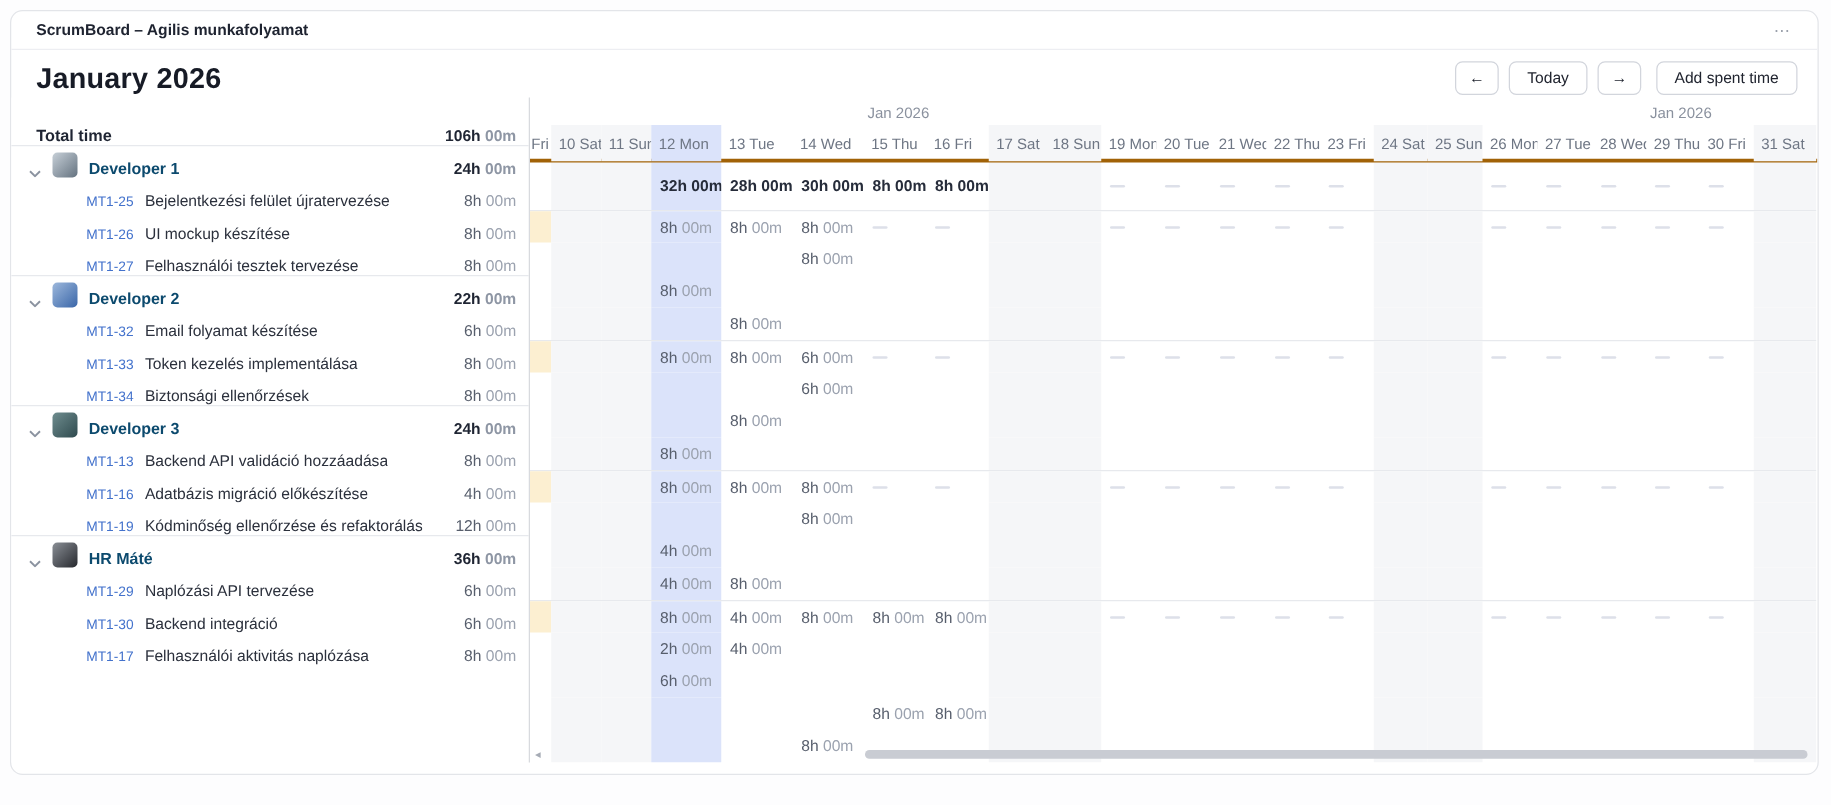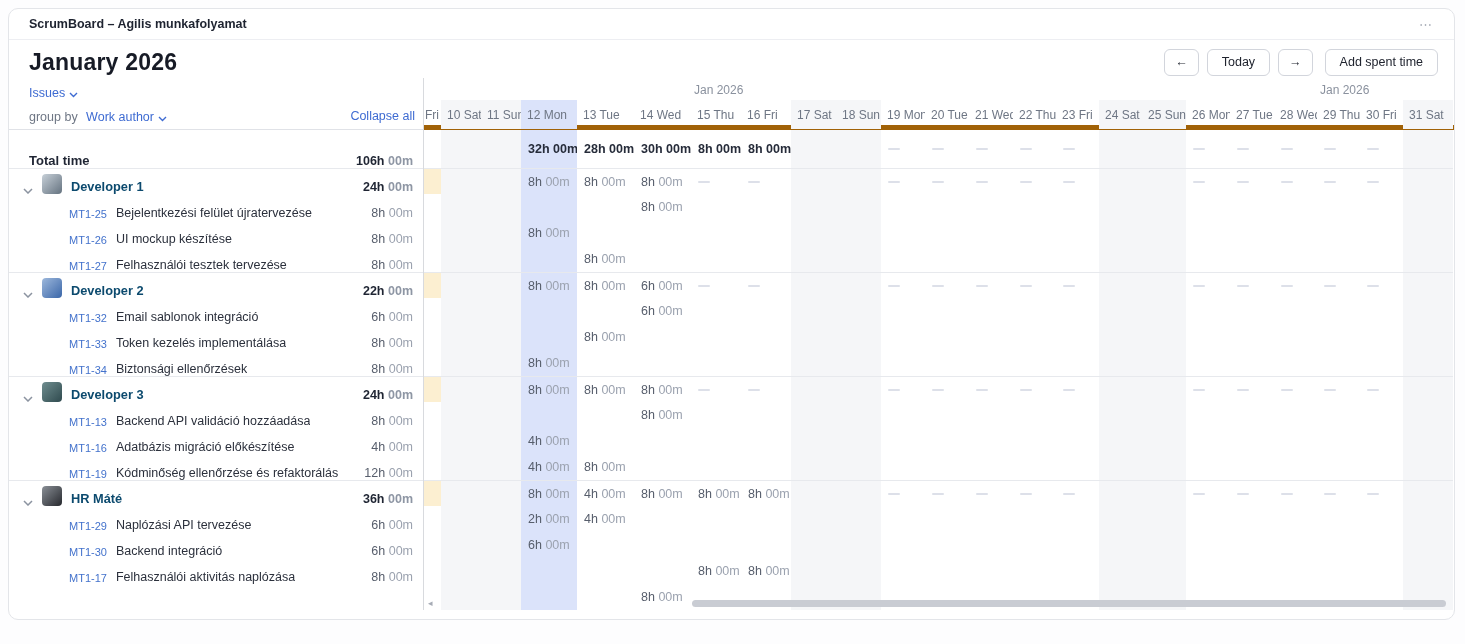--- a/index.html
+++ b/index.html
@@ -27,21 +27,21 @@
   .lpane{width:415px;flex:none;border-right:1px solid #d8dade;box-sizing:border-box;background:#fff;}
   .gpane{flex:1;overflow:hidden;position:relative;}
 
   .lhead{height:52px;box-sizing:border-box;border-bottom:1px solid #e0e2e7;padding:4px 8px 0 20px;}
   .lh1{height:22px;display:flex;align-items:center;}
   .lh2{height:24px;display:flex;align-items:center;justify-content:space-between;}
   .link{color:#3e6bd2;font-size:12.5px;cursor:pointer;display:inline-flex;align-items:center;gap:4px;}
   .gray{color:#6e7684;font-size:12.5px;}
   .caret{display:inline-block;margin-top:1px;}
 
-  .ghead{height:52px;box-sizing:border-box;border-bottom:5px solid #a16207;position:relative;}
+  .ghead{height:52px;box-sizing:border-box;border-bottom:3px solid #a16207;position:relative;}
   .monthrow{height:22px;position:relative;}
   .month{position:absolute;top:5px;font-size:12px;color:#8a919e;white-space:nowrap;}
   .daterow{height:29px;display:flex;}
   .gcell{flex:none;box-sizing:border-box;padding-left:6px;font-size:12px;color:#6e7684;
          display:flex;align-items:center;overflow:hidden;white-space:nowrap;}
   .gcell.weekend{background:#f5f6f8;}
   .gcell.today{background:#dbe3fa;}
 
   
   .lrow,.grow{height:26px;box-sizing:border-box;display:flex;align-items:flex-end;}
@@ -88,46 +88,20 @@
         <button class="btn icon">←</button>
         <button class="btn">Today</button>
         <button class="btn icon">→</button>
         <button class="btn" style="margin-left:4px;">Add spent time</button>
       </div>
     </div>
 
     <div class="sheet">
 
       <div class="lpane">
-        <div class="lhead">
-          <div class="lh1">
-            <span class="link">
-              <span>Issues</span>
-              <span class="caret">
-                <svg width="9" height="6" viewBox="0 0 9 6">
-                    <path d="M1 1l3.5 3.5L8 1" fill="none" stroke="#3e6bd2" stroke-width="1.4"></path>
-                  </svg>
-              </span>
-            </span>
-          </div>
-          <div class="lh2">
-            <span>
-              <span class="gray">group by</span>
-              <span class="link" style="margin-left:4px;">
-                <span>Work author</span>
-                <span class="caret">
-                  <svg width="9" height="6" viewBox="0 0 9 6">
-                      <path d="M1 1l3.5 3.5L8 1" fill="none" stroke="#3e6bd2" stroke-width="1.4"></path>
-                    </svg>
-                </span>
-              </span>
-            </span>
-            <span class="link">Collapse all</span>
-          </div>
-        </div>
         <div>
             <div class="lrow tall b">
               <span class="totlabel">Total time</span>
               <span class="lval"><span><span class="vh">106h</span><span class="vm"> 00m</span></span></span>
             </div>
             <div class="lrow sect b">
               <span class="chev">
                 <svg width="10" height="6" viewBox="0 0 10 6">
                   <path d="M1 1l4 4 4-4" fill="none" stroke="#8b93a0" stroke-width="1.5"></path>
                 </svg>
@@ -156,21 +130,21 @@
                 <svg width="10" height="6" viewBox="0 0 10 6">
                   <path d="M1 1l4 4 4-4" fill="none" stroke="#8b93a0" stroke-width="1.5"></path>
                 </svg>
               </span>
               <span class="avatar" style="background: linear-gradient(135deg, rgb(157, 184, 220), rgb(58, 102, 168));"></span>
               <span class="gname">Developer 2</span>
               <span class="lval"><span><span class="vh">22h</span><span class="vm"> 00m</span></span></span>
             </div>
             <div class="lrow">
               <span class="iid">MT1-32</span>
-              <span class="isum">Email sablonok integráció</span>
+              <span class="isum">Email folyamat készítése</span>
               <span class="lval"><span><span class="vh">6h</span><span class="vm"> 00m</span></span></span>
             </div>
             <div class="lrow">
               <span class="iid">MT1-33</span>
               <span class="isum">Token kezelés implementálása</span>
               <span class="lval"><span><span class="vh">8h</span><span class="vm"> 00m</span></span></span>
             </div>
             <div class="lrow">
               <span class="iid">MT1-34</span>
               <span class="isum">Biztonsági ellenőrzések</span>

